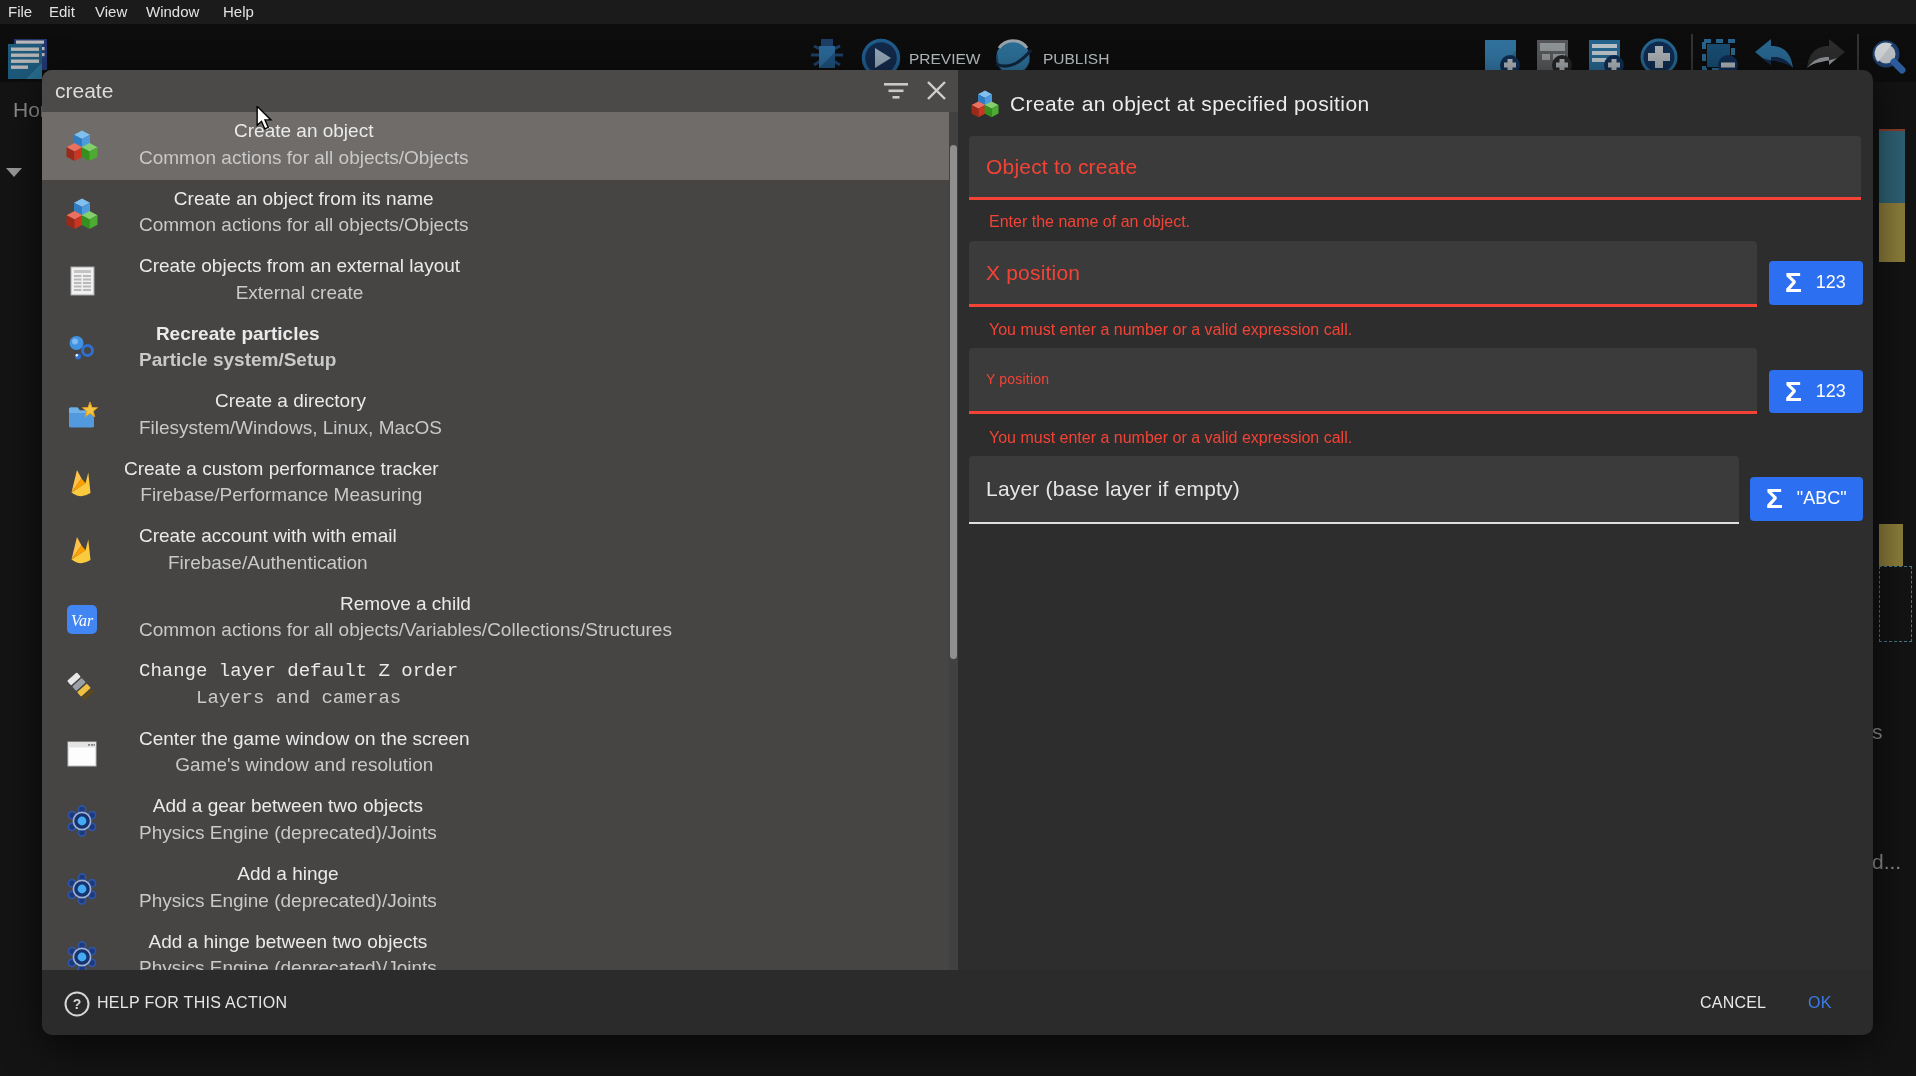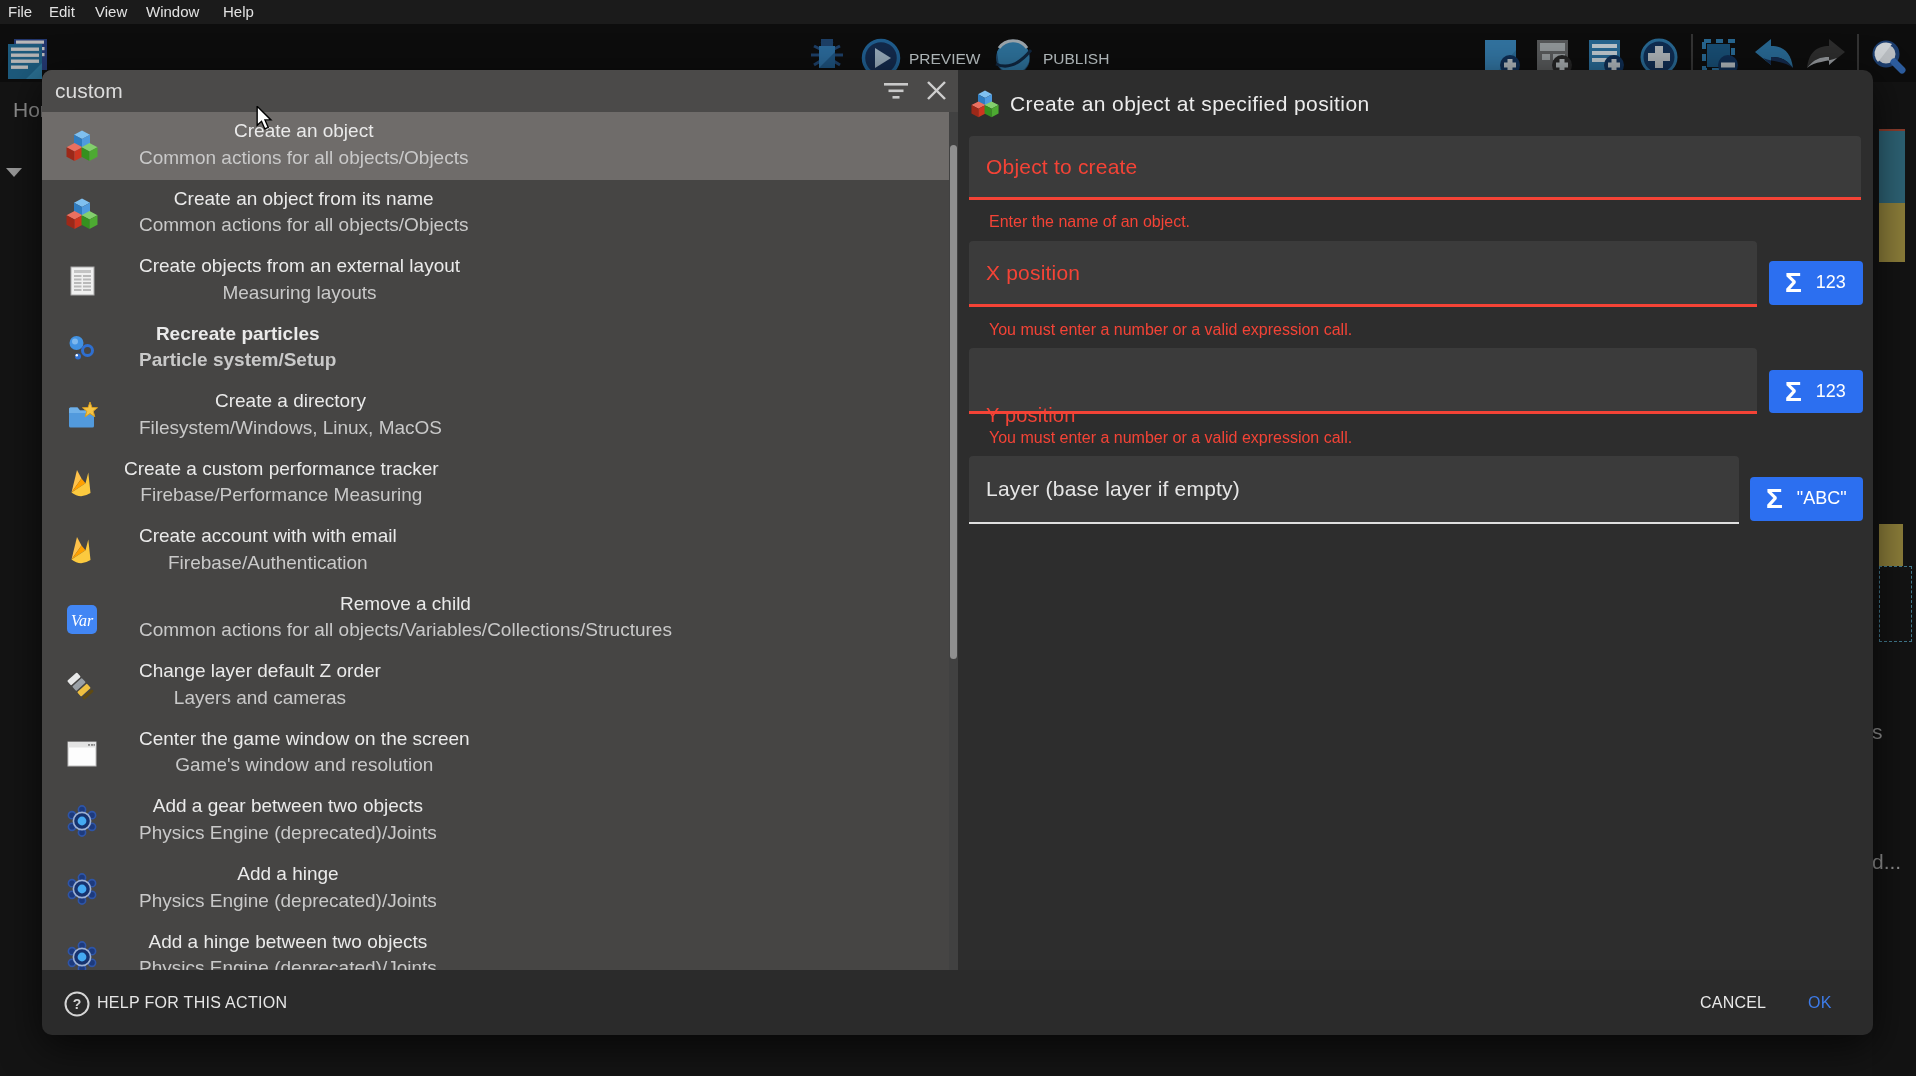--- a/index.html
+++ b/index.html
@@ -126,21 +126,21 @@
 <div class="abs" style="left:1879px;top:524px;width:24px;height:42px;background:#8a7c39;"></div>
 <div class="abs" style="left:1879px;top:566px;width:33px;height:76px;border:1px dashed #41788c;"></div>
 <div class="abs" style="left:1872px;top:720px;font-size:21px;color:#8f8f8f;">s</div>
 <div class="abs" style="left:1872px;top:850px;font-size:21px;color:#8f8f8f;">d...</div>
 
 <div class="abs" id="dlg" style="left:42px;top:70px;width:1831px;height:965px;border-radius:10px;overflow:hidden;box-shadow:0 12px 40px rgba(0,0,0,0.65);">
 
   <div class="abs" style="left:0;top:0;width:916px;height:900px;background:#464544;"></div>
 
   <div class="abs" style="left:0;top:0;width:916px;height:42px;background:#4b4a49;"></div>
-  <div class="abs" style="left:13px;top:0;height:42px;line-height:42px;font-size:21px;color:#dcdcdc;">custom</div>
+  <div class="abs" style="left:13px;top:0;height:42px;line-height:42px;font-size:21px;color:#dcdcdc;">create</div>
 
   <svg class="abs" style="left:842px;top:11px;" width="26" height="20" viewBox="0 0 26 20">
     <rect x="0" y="2" width="24" height="2.6" fill="#c9c9c9"></rect>
     <rect x="4.5" y="8.5" width="15" height="2.6" fill="#c9c9c9"></rect>
     <rect x="8.5" y="15" width="7" height="2.6" fill="#c9c9c9"></rect>
   </svg>
 
   <svg class="abs" style="left:883px;top:9px;" width="23" height="23" viewBox="0 0 23 23">
     <line x1="3" y1="3" x2="20" y2="20" stroke="#cfcfcf" stroke-width="2.4"></line>
     <line x1="20" y1="3" x2="3" y2="20" stroke="#cfcfcf" stroke-width="2.4"></line>
@@ -185,21 +185,21 @@
   <rect x="8" y="13.5" width="7.5" height="2"></rect>
               <rect x="17" y="13.5" width="8" height="2"></rect>
   <rect x="8" y="17" width="7.5" height="2"></rect>
               <rect x="17" y="17" width="8" height="2"></rect>
   <rect x="8" y="20.5" width="7.5" height="2"></rect>
               <rect x="17" y="20.5" width="8" height="2"></rect>
   <rect x="8" y="24" width="7.5" height="2"></rect>
               <rect x="17" y="24" width="8" height="2"></rect>
  </g>
           </svg></div>
-   <div style="position:absolute;left:97px;top:6px;font-size:19px;line-height:26.5px;color:#eaeaea;white-space:nowrap;">Create objects from an external layout<br><span style="color:#c9c9c9;">Measuring layouts</span></div>
+   <div style="position:absolute;left:97px;top:6px;font-size:19px;line-height:26.5px;color:#eaeaea;white-space:nowrap;">Create objects from an external layout<br><span style="color:#c9c9c9;">External create</span></div>
   </div>
       <div style="position:relative;width:916px;height:67.55px;">
    <div style="position:absolute;left:24px;top:18px;"><svg width="32" height="32" viewBox="0 0 32 32">
  <circle cx="10.5" cy="10" r="7" fill="#4292e2"></circle>
  <circle cx="9" cy="8.5" r="3" fill="#7db8ee"></circle>
  <circle cx="21.5" cy="17.5" r="5" fill="none" stroke="#2f6fd0" stroke-width="3"></circle>
  <circle cx="12" cy="23.5" r="3" fill="#2f6fd0"></circle>
  <circle cx="10.8" cy="22.3" r="1.2" fill="#ffffff"></circle>
 </svg></div>
    <div style="position:absolute;left:97px;top:6px;font-size:19px;line-height:26.5px;color:#eaeaea;white-space:nowrap;font-weight:bold;">Recreate particles<br><span style="color:#c9c9c9;">Particle system/Setup</span></div>
@@ -228,21 +228,21 @@
 </svg></div>
    <div style="position:absolute;left:97px;top:6px;font-size:19px;line-height:26.5px;color:#eaeaea;white-space:nowrap;">Create account with with email<br><span style="color:#c9c9c9;">Firebase/Authentication</span></div>
   </div>
       <div style="position:relative;width:916px;height:67.55px;">
    <div style="position:absolute;left:24px;top:18px;"><svg width="32" height="32" viewBox="0 0 32 32">
  <rect x="1" y="2" width="30" height="29" rx="5" fill="#4286f4"></rect>
  <text x="16" y="22.5" text-anchor="middle" font-size="16" font-style="italic" fill="#ffffff" font-family="Liberation Serif, serif">Var</text>
 </svg></div>
    <div style="position:absolute;left:97px;top:6px;font-size:19px;line-height:26.5px;color:#eaeaea;white-space:nowrap;">Remove a child<br><span style="color:#c9c9c9;">Common actions for all objects/Variables/Collections/Structures</span></div>
   </div>
-      <div style="position:relative;width:916px;height:67.55px;">
+      <div style="position:relative;width:916px;height:67.55px;font-family:Liberation Mono, monospace;">
    <div style="position:absolute;left:24px;top:19px;"><svg width="30" height="30" viewBox="0 0 30 30">
  <g transform="rotate(-42 15 15)">
   <rect x="8" y="2" width="13" height="6" rx="1" fill="#e8e8e8"></rect>
   <rect x="8" y="9.5" width="13" height="6" rx="1" fill="#9aa0a6"></rect>
   <rect x="8" y="17" width="13" height="6" rx="1" fill="#f0c040"></rect>
   <rect x="8" y="24.5" width="13" height="3" rx="1" fill="#5f4a12"></rect>
  </g>
           </svg></div>
    <div style="position:absolute;left:97px;top:6px;font-size:19px;line-height:26.5px;color:#eaeaea;white-space:nowrap;">Change layer default Z order<br><span style="color:#c9c9c9;">Layers and cameras</span></div>
   </div>
@@ -324,21 +324,21 @@
   <div class="abs" style="left:944px;top:66px;height:61px;line-height:61px;font-size:21px;letter-spacing:0.2px;color:#f44336;">Object to create</div>
   <div class="abs" style="left:947px;top:143px;font-size:16px;color:#f44336;">Enter the name of an object.</div>
 
   <div class="abs" style="left:927px;top:171px;width:788px;height:66px;background:#3b3b3b;border-radius:4px 4px 0 0;border-bottom:3px solid #f44336;"></div>
   <div class="abs" style="left:944px;top:171px;height:63px;line-height:63px;font-size:21px;letter-spacing:0.2px;color:#f44336;">X position</div>
   <div class="abs sigbtn" style="left:1727px;top:191px;width:94px;height:44px;background:#2c6ff0;border-radius:4px;"></div>
   <div class="abs" style="left:1727px;top:191px;width:94px;height:44px;color:#ffffff;font-size:28px;font-weight:bold;line-height:44px;text-align:left;"><span style="padding-left:16px;">Σ</span><span style="font-size:18px;font-weight:normal;padding-left:14px;position:relative;top:-4px;">123</span></div>
   <div class="abs" style="left:947px;top:251px;font-size:16px;color:#f44336;">You must enter a number or a valid expression call.</div>
 
   <div class="abs" style="left:927px;top:278px;width:788px;height:66px;background:#3b3b3b;border-radius:4px 4px 0 0;border-bottom:3px solid #f44336;"></div>
-  <div class="abs" style="left:944px;top:278px;height:63px;line-height:63px;font-size:20px;letter-spacing:0.2px;color:#f44336;margin-top:36px;">Y position</div>
+  <div class="abs" style="left:944px;top:278px;height:63px;line-height:63px;font-size:14px;letter-spacing:0.2px;color:#f44336;">Y position</div>
   <div class="abs sigbtn" style="left:1727px;top:300px;width:94px;height:43px;background:#2c6ff0;border-radius:4px;"></div>
   <div class="abs" style="left:1727px;top:300px;width:94px;height:43px;color:#ffffff;font-size:28px;font-weight:bold;line-height:43px;"><span style="padding-left:16px;">Σ</span><span style="font-size:18px;font-weight:normal;padding-left:14px;position:relative;top:-4px;">123</span></div>
   <div class="abs" style="left:947px;top:359px;font-size:16px;color:#f44336;">You must enter a number or a valid expression call.</div>
 
   <div class="abs" style="left:927px;top:386px;width:770px;height:68px;background:#3b3b3b;border-radius:4px 4px 0 0;border-bottom:2px solid #dfdfdf;"></div>
   <div class="abs" style="left:944px;top:386px;height:66px;line-height:66px;font-size:21px;letter-spacing:0.2px;color:#e6e6e6;">Layer (base layer if empty)</div>
   <div class="abs sigbtn" style="left:1708px;top:407px;width:113px;height:44px;background:#2c6ff0;border-radius:4px;"></div>
   <div class="abs" style="left:1708px;top:407px;width:113px;height:44px;color:#ffffff;font-size:28px;font-weight:bold;line-height:44px;"><span style="padding-left:16px;">Σ</span><span style="font-size:18px;font-weight:normal;padding-left:14px;position:relative;top:-4px;">"ABC"</span></div>
 
   <div class="abs" style="left:0;top:900px;width:1831px;height:65px;background:#2b2b2b;"></div>

